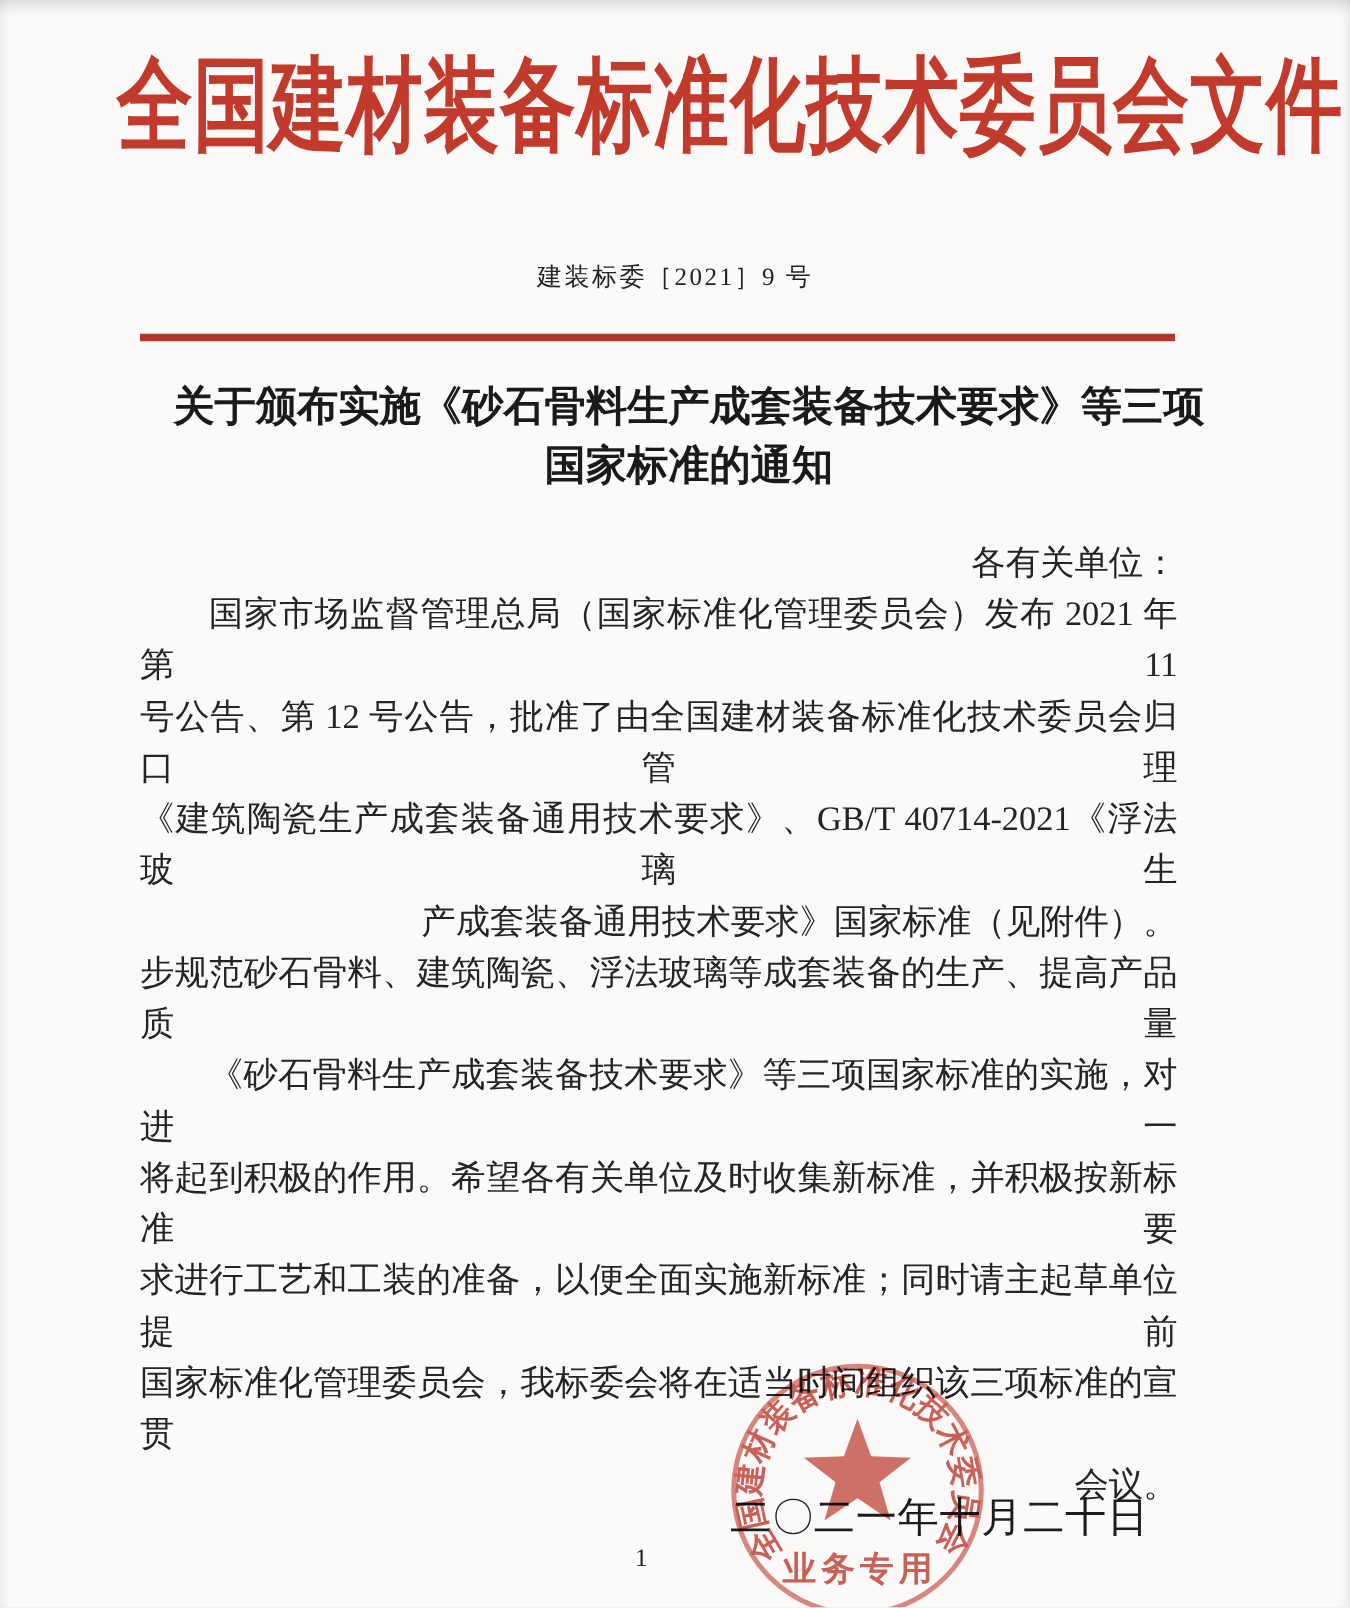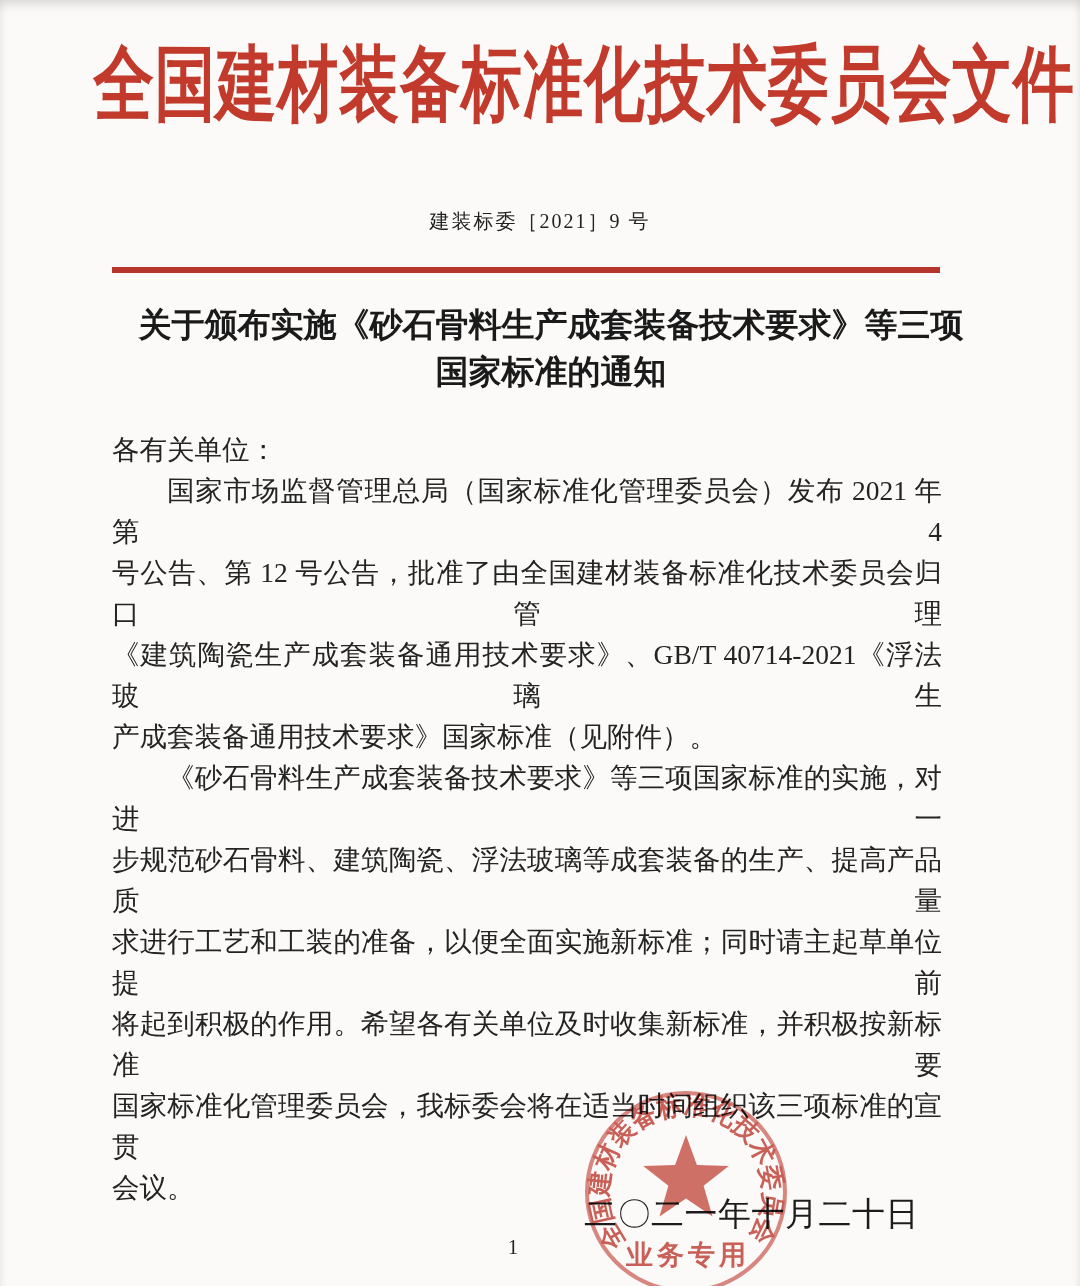--- a/index.html
+++ b/index.html
@@ -63,21 +63,21 @@
     color: #1a1a1a;
     padding-left: 22px;
   }
   
   .body-block {
     margin: 34px 138px 0 112px;
     font-size: 27.5px;
     line-height: 41px;
     color: #242424;
   }
-  .body-line { white-space: nowrap; }
+  .body-line { white-space: nowrap; text-align: right; }
   .body-line.fill {
     white-space: normal;
     text-align: justify;
     text-align-last: justify;
   }
   .body-line.indent { text-indent: 2em; }
   
   .issue-date {
     position: absolute;
     left: 584px;
@@ -137,28 +137,28 @@
 
   <div class="redline"></div>
 
   <div class="notice-title">
     <div>关于颁布实施《砂石骨料生产成套装备技术要求》等三项</div>
     <div>国家标准的通知</div>
   </div>
 
   <div class="body-block">
     <div class="body-line">各有关单位：</div>
-    <div class="body-line fill indent">国家市场监督管理总局（国家标准化管理委员会）发布 2021 年第 4</div>
+    <div class="body-line fill indent">国家市场监督管理总局（国家标准化管理委员会）发布 2021 年第 11</div>
     <div class="body-line fill">号公告、第 12 号公告，批准了由全国建材装备标准化技术委员会归口管理</div>
     <div class="body-line fill">《建筑陶瓷生产成套装备通用技术要求》、GB/T 40714-2021《浮法玻璃生</div>
     <div class="body-line">产成套装备通用技术要求》国家标准（见附件）。</div>
+    <div class="body-line fill">步规范砂石骨料、建筑陶瓷、浮法玻璃等成套装备的生产、提高产品质量</div>
     <div class="body-line fill indent">《砂石骨料生产成套装备技术要求》等三项国家标准的实施，对进一</div>
-    <div class="body-line fill">步规范砂石骨料、建筑陶瓷、浮法玻璃等成套装备的生产、提高产品质量</div>
+    <div class="body-line fill">将起到积极的作用。希望各有关单位及时收集新标准，并积极按新标准要</div>
     <div class="body-line fill">求进行工艺和工装的准备，以便全面实施新标准；同时请主起草单位提前</div>
-    <div class="body-line fill">将起到积极的作用。希望各有关单位及时收集新标准，并积极按新标准要</div>
     <div class="body-line fill">国家标准化管理委员会，我标委会将在适当时间组织该三项标准的宣贯</div>
     <div class="body-line">会议。</div>
 
   </div>
 
   <div class="issue-date">二〇二一年十月二十日</div>
 
   <div class="page-number">1</div>
 
   <svg class="seal" viewBox="0 0 208 208" aria-hidden="true">

